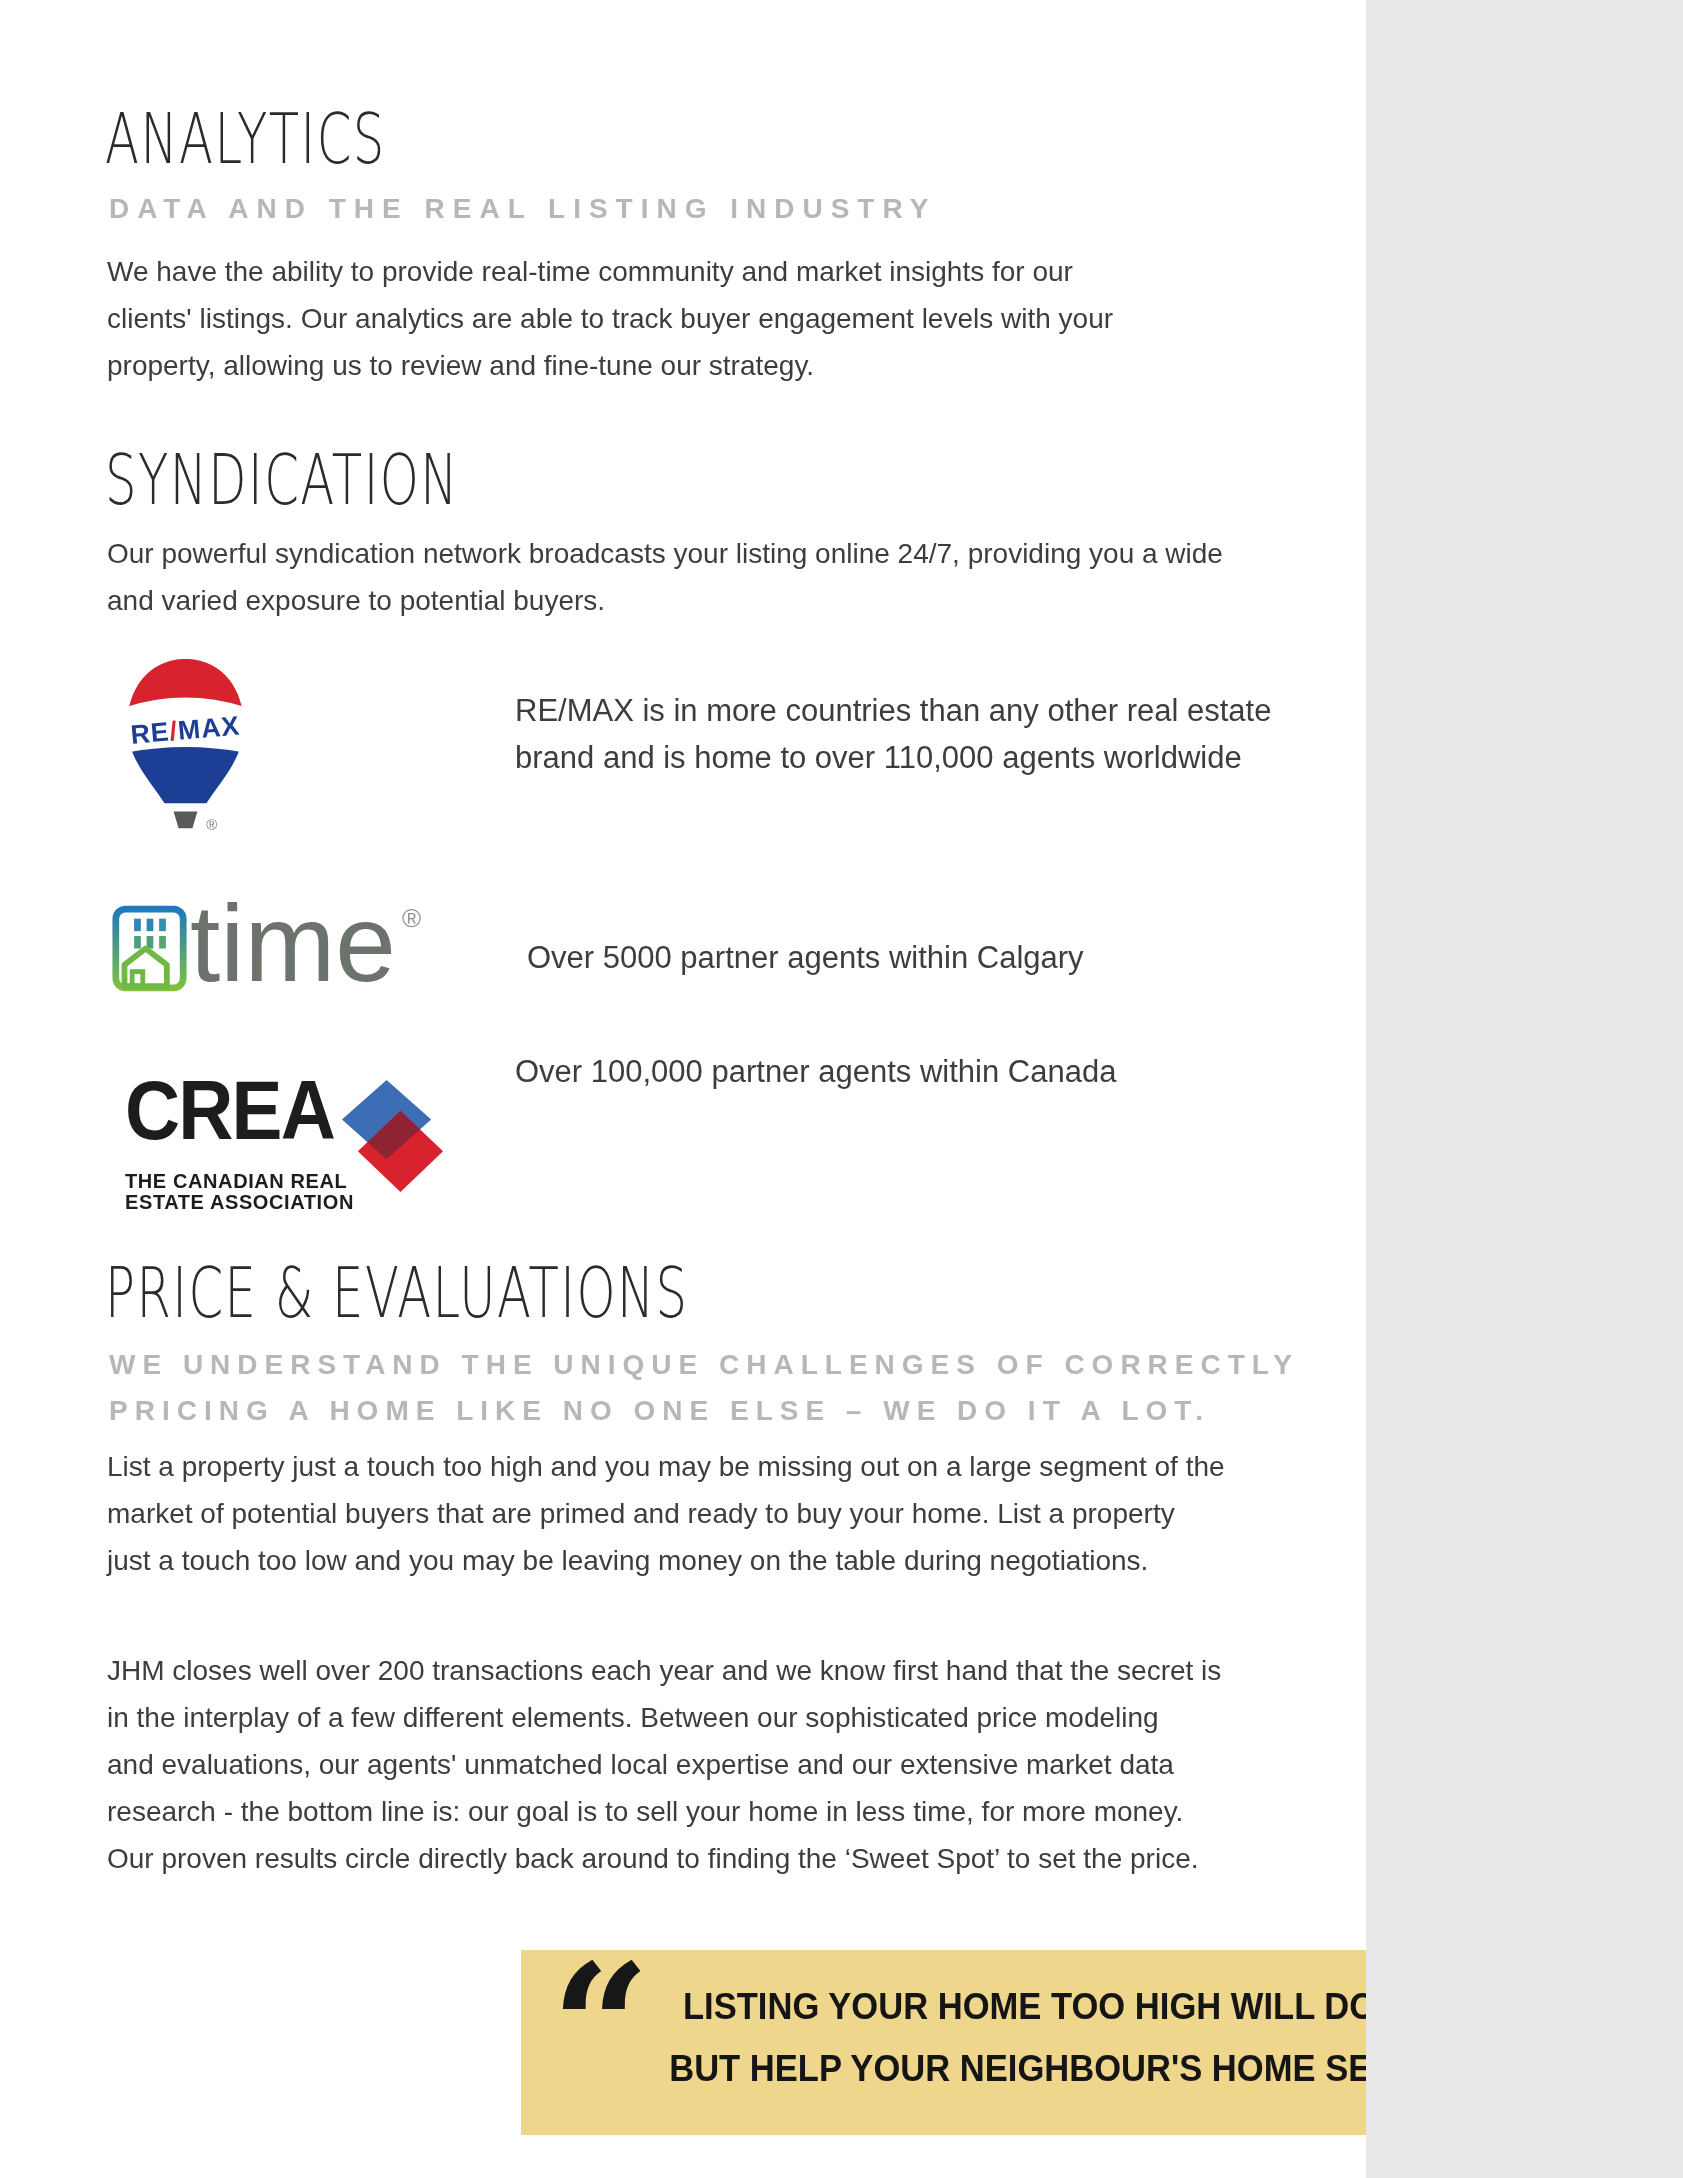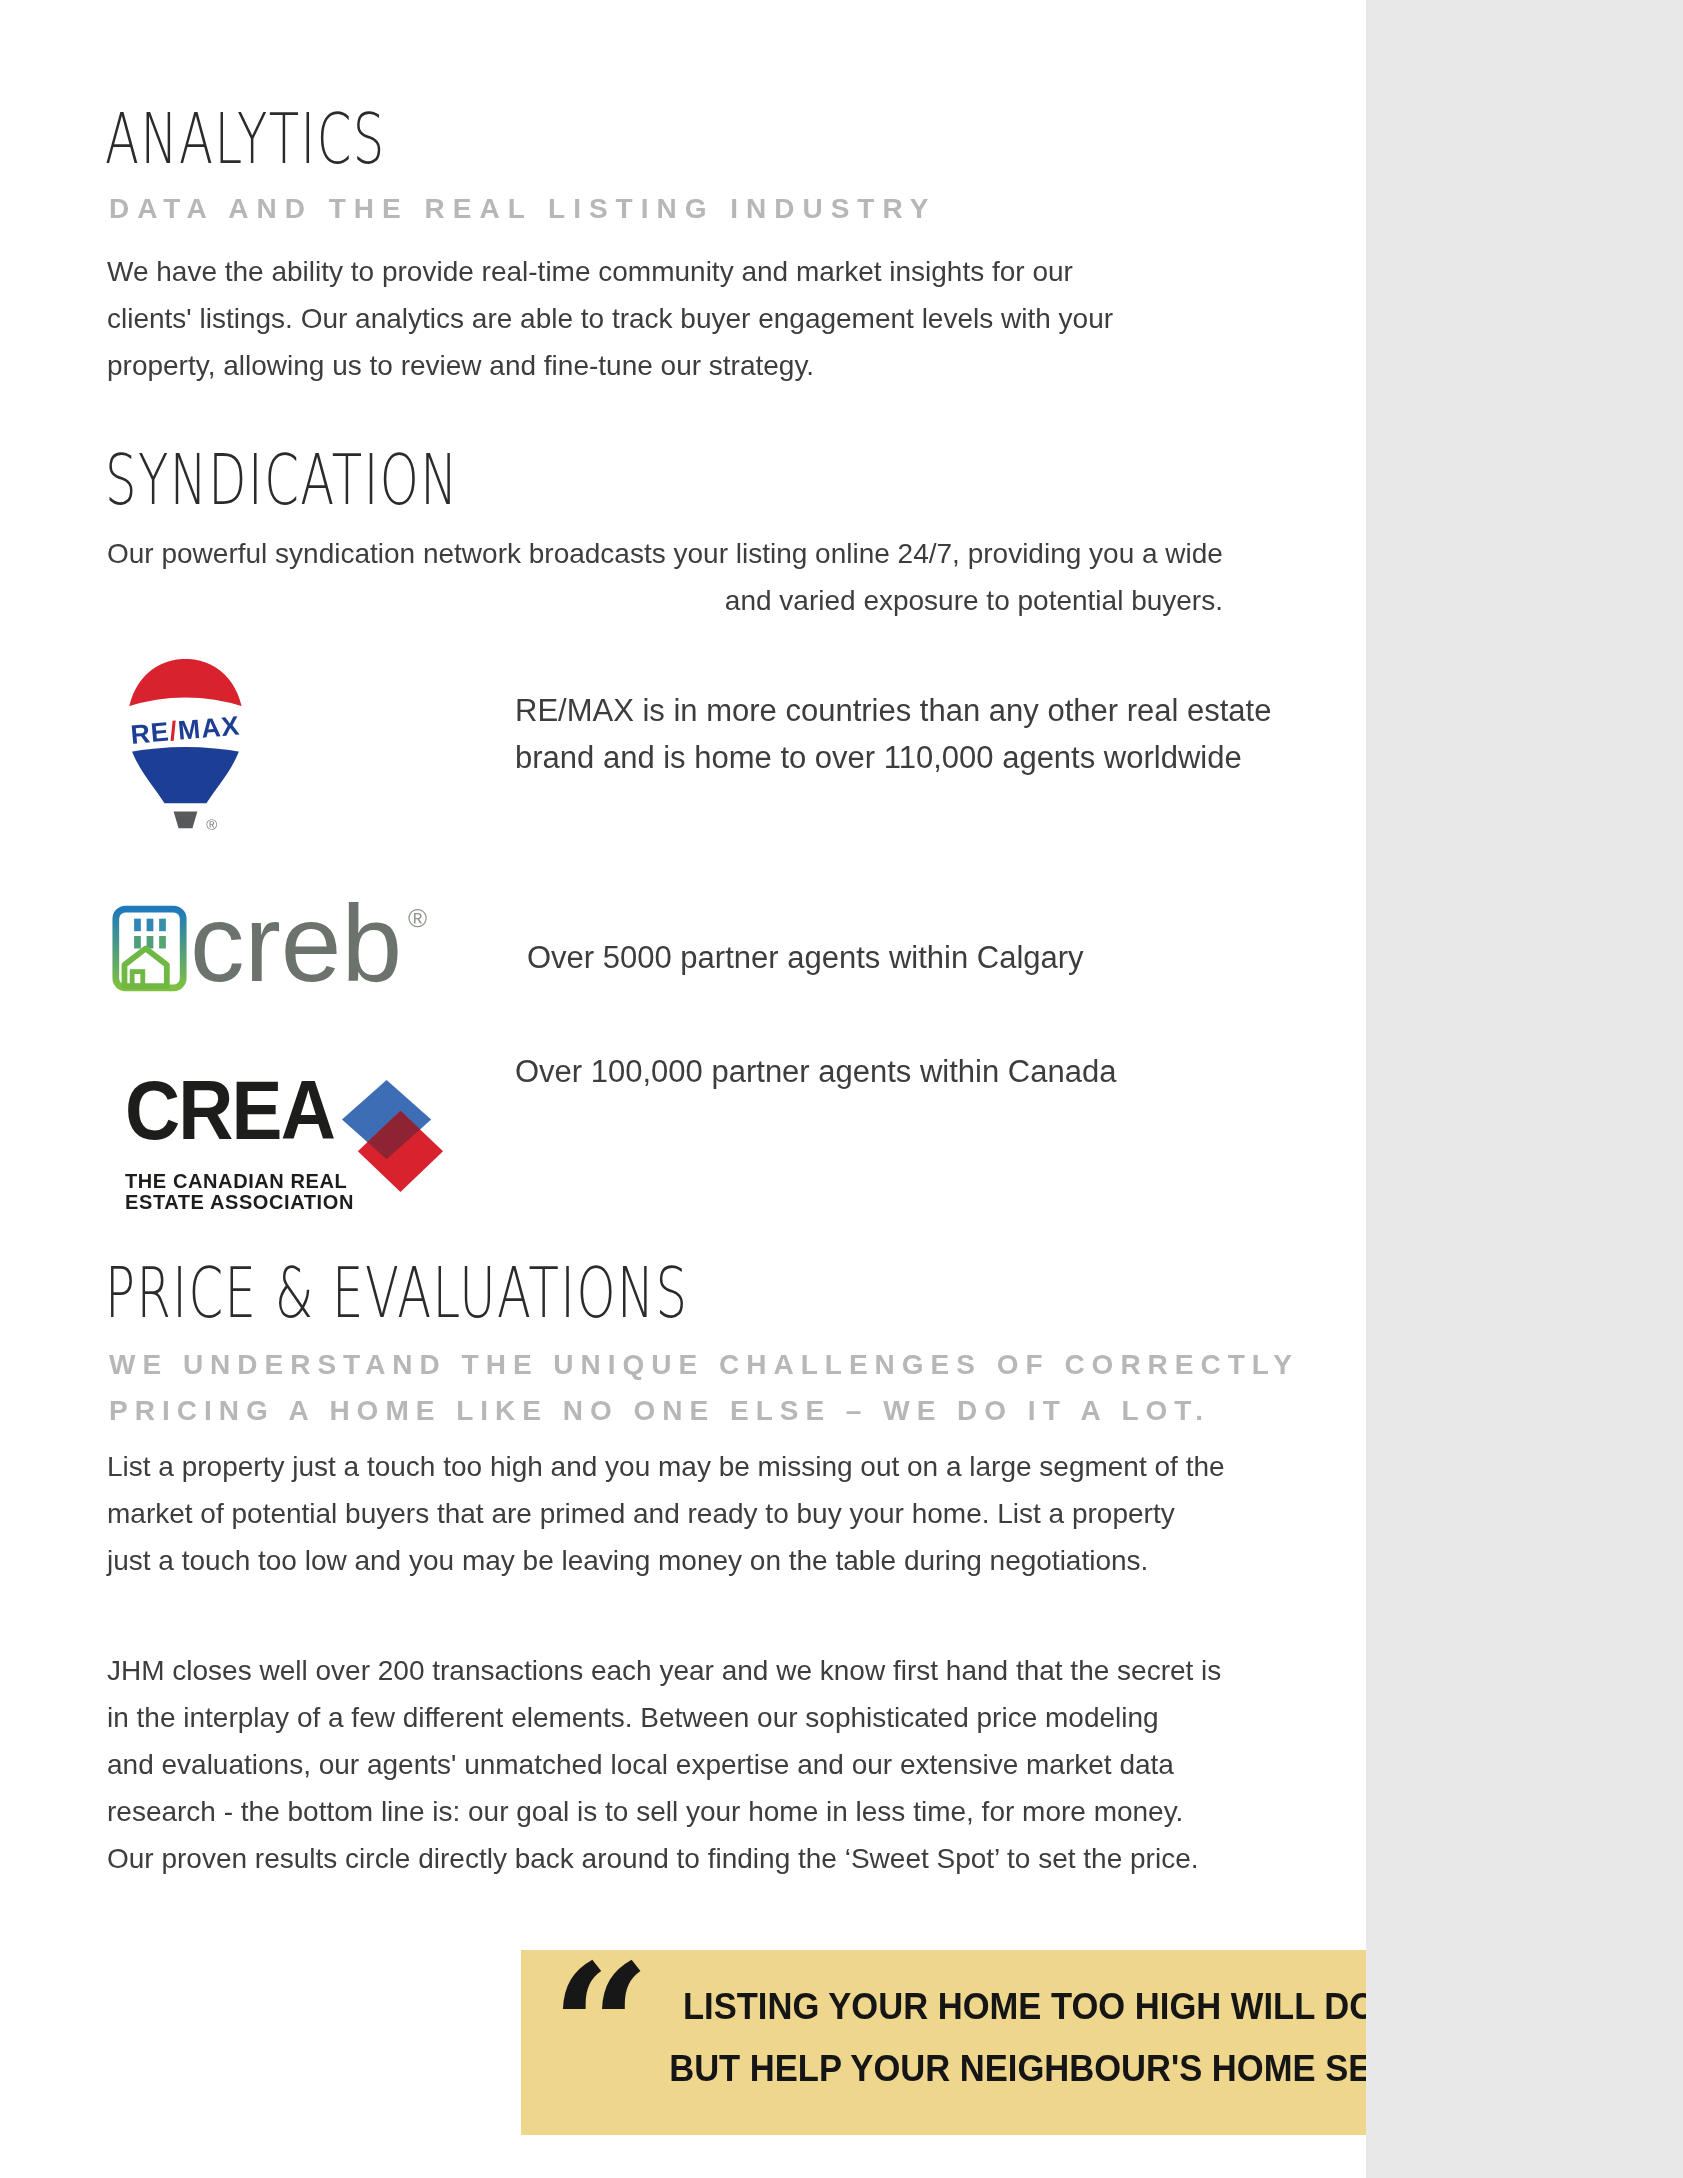--- a/index.html
+++ b/index.html
@@ -50,21 +50,21 @@
 
 <div id="page">
 
   <div class="abs h-thin" style="left:105px;top:103px;">ANALYTICS</div>
   <div class="abs h-gray" style="left:109px;top:186px;">DATA AND THE REAL LISTING INDUSTRY</div>
   <div class="abs body-text" style="left:107px;top:248px;">We have the ability to provide real-time community and market insights for our
 clients' listings. Our analytics are able to track buyer engagement levels with your
 property, allowing us to review and fine-tune our strategy.</div>
 
   <div class="abs h-thin" style="left:105px;top:444px;">SYNDICATION</div>
-  <div class="abs body-text" style="left:107px;top:530px;text-align:right;">Our powerful syndication network broadcasts your listing online 24/7, providing you a wide
+  <div class="abs body-text" style="left:107px;top:530px;">Our powerful syndication network broadcasts your listing online 24/7, providing you a wide
 and varied exposure to potential buyers.</div>
 
   <div class="abs" style="left:111px;top:653px;width:149px;height:198px;">
     <svg width="149" height="198" viewBox="0 0 150 200">
       <defs>
         <clipPath id="bal">
           <path d="M75,6 C40,6 16,34 16,74 C16,106 40,130 54,152 L96,152 C110,130 134,106 134,74 C134,34 110,6 75,6 Z"></path>
         </clipPath>
       </defs>
       <g clip-path="url(#bal)">
@@ -93,21 +93,21 @@
       <rect x="37" y="15" width="7" height="13" fill="#2f87b8"></rect>
       <rect x="50" y="15" width="7" height="13" fill="#3690a8"></rect>
       <rect x="24" y="33" width="7" height="13" fill="#4f9f7d"></rect>
       <rect x="37" y="33" width="7" height="13" fill="#4f9f7d"></rect>
       <rect x="50" y="33" width="7" height="13" fill="#55a573"></rect>
       <path d="M14,63 L36,46 L58,63 L58,85 L14,85 Z" fill="#ffffff" stroke="#6fb844" stroke-width="6" stroke-linejoin="round"></path>
       <rect x="22" y="70" width="11" height="15" fill="none" stroke="#6fb844" stroke-width="5"></rect>
     </svg>
   </div>
   <div class="abs" style="left:190px;top:889px;display:flex;align-items:flex-start;">
-    <span class="creb-word">creb</span>
+    <span class="creb-word">time</span>
     <span class="creb-reg" style="margin-top:14px;margin-left:6px;">®</span>
   </div>
   <div class="abs partner-desc" style="left:515px;top:934px;margin-left:12px;">Over 5000 partner agents within Calgary</div>
 
   <div class="abs" style="left:125px;top:1073px;">
     <div class="crea-word">CREA</div>
     <div class="crea-sub">THE CANADIAN REAL
 ESTATE ASSOCIATION</div>
   </div>
   <div class="abs" style="left:340px;top:1065px;width:109px;height:131px;">

